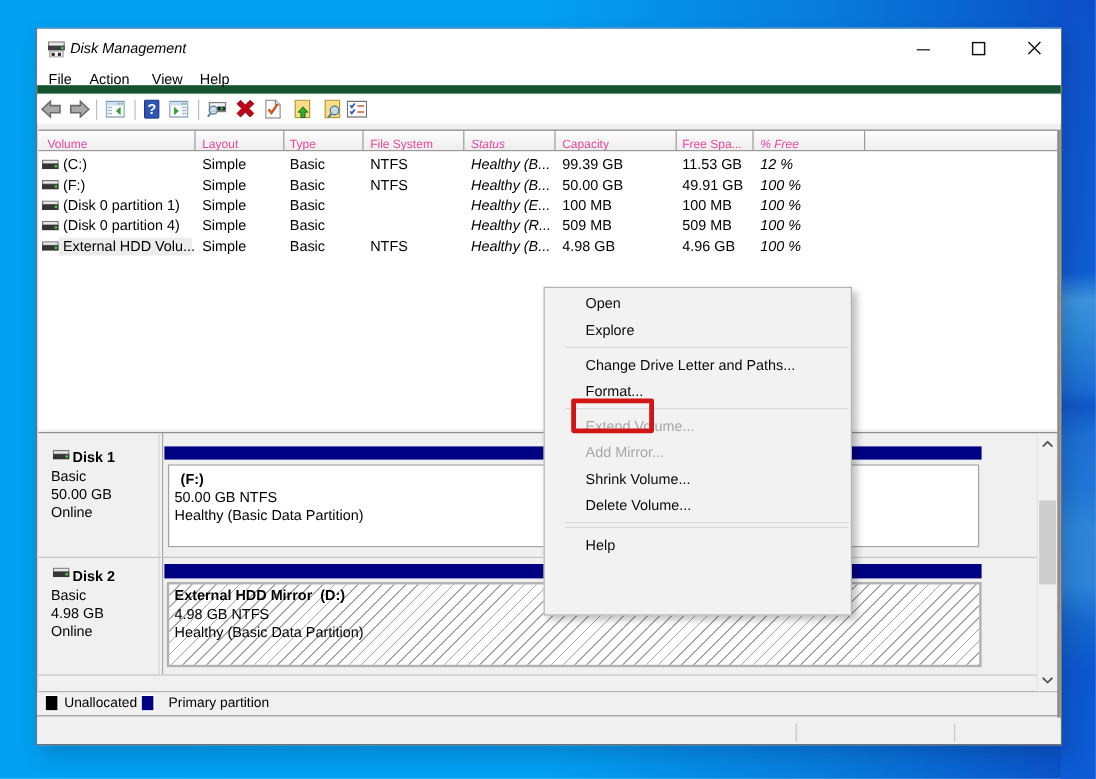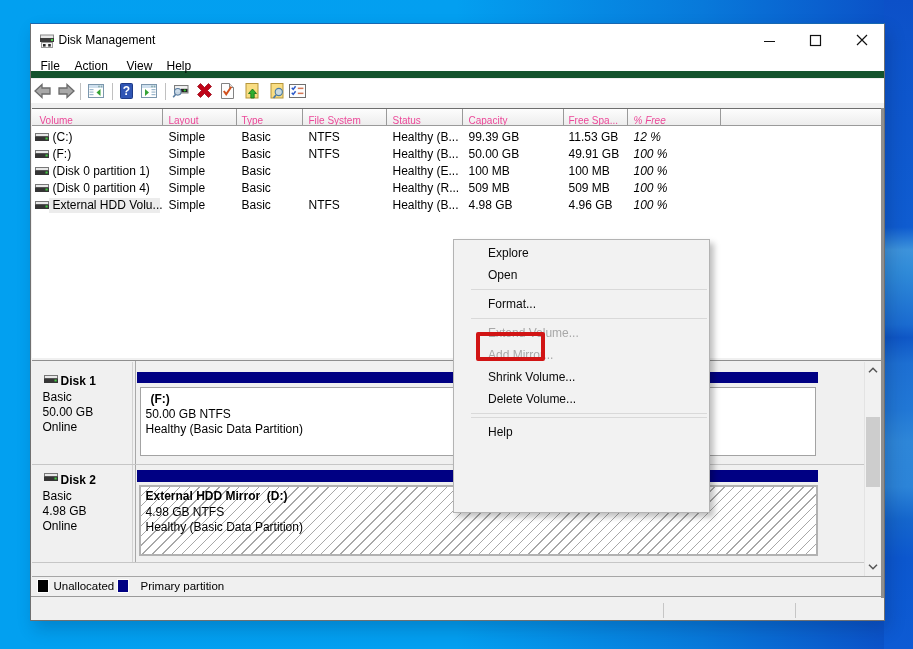--- a/index.html
+++ b/index.html
@@ -16,21 +16,21 @@
   
   #win {
     position:absolute; left:29.5px; top:23px; width:855.5px; height:597.5px;
     background:#f0f0f0;
     border:1px solid #707070; border-left-width:1.5px; border-top-color:#1767b1;
     box-shadow: 4px 8px 16px rgba(0,20,60,0.20);
     font-size:12px; color:#000;
   }
   
   #titlebar { position:absolute; left:0; top:0; width:853px; height:32px; background:#fff; }
-  #titletxt { position:absolute; left:28px; top:0; line-height:33px; font-size:12px; color:#000; }
+  #titletxt { position:absolute; left:28px; top:0; line-height:33px; font-size:12px; color:#000;font-style:italic; }
   .capbtn { position:absolute; top:0; width:46px; height:31px; }
   
   #menubar { position:absolute; left:0; top:32px; width:853px; height:22px; background:#fff; border-bottom:7px solid #14532d; }
   #menubar span { position:absolute; top:0; line-height:21px; font-size:12px; }
   
   #toolbar { position:absolute; left:0; top:55px; width:853px; height:24px; background:#fff; }
   .tsep { position:absolute; top:59px; width:1px; height:17px; background:#c0c0c0; }
   .tb { position:absolute; top:59px; width:16px; height:16px; }
 
   
@@ -39,21 +39,21 @@
     background:#fff; border-top:1.5px solid #6e6e6e;
   }
   #hdrbg { position:absolute; left:0; top:0; width:849px; height:16.5px; background:linear-gradient(#fdfdfd,#ededed); }
   .hsep { position:absolute; top:0; width:1px; height:16.5px; background:#9a9a9a; }
   .hcell { position:absolute; top:3px; height:17px; line-height:17px; font-size:10px; color:#ec4899; }
   #hdrline { position:absolute; left:0; top:16.5px; width:849px; height:1px; background:#9a9a9a; }
   .lrow { position:absolute; left:0; width:849px; height:17px; line-height:17px; font-size:12px; }
   .lrow span { position:absolute; top:0; line-height:17px; white-space:pre; }
   .volico { position:absolute; left:3px; top:4.5px; width:14px; height:8px; }
   .c1 { left:21px; } .c2 { left:137px; } .c3 { left:210px;text-align:center; } .c4 { left:277px; }
-  .c5 { left:361px; } .c6 { left:437px; } .c7 { left:537px; } .c8 { left:602px;font-style:italic; }
+  .c5 { left:361px;font-style:italic; } .c6 { left:437px; } .c7 { left:537px; } .c8 { left:602px;font-style:italic; }
 
   
   #graph {
     position:absolute; left:1px; top:336px; width:850px; height:217px;
     background:#f0f0f0; border-top:1px solid #8e8e8e; border-bottom:1px solid #a6a6a6;
   }
   .dlabel { position:absolute; left:3px; width:98.5px; border-right:1px solid #d2d2d2; }
   .banddiv { position:absolute; left:0; width:833px; height:1px; background:#c6c6c6; }
   #fieldedge { position:absolute; left:103.5px; top:0; width:1px; height:201px; background:#a8a8a8; }
   .navybar { position:absolute; left:105.5px; width:681px; height:11px; background:#000083; }
@@ -334,23 +334,24 @@
   </div>
 
   <div class="abs" style="left:850px;top:84px;width:3px;height:512px;background:#8f8f8f"></div>
   <div id="status">
     <div class="ssep" style="left:632px"></div>
     <div class="ssep" style="left:764px"></div>
   </div>
 </div>
 
 <div id="cmenu">
+  <div class="mi">Open</div>
   <div class="mi">Explore</div>
-  <div class="mi">Open</div>
   <div class="msep"></div>
+  <div class="mi">Change Drive Letter and Paths...</div>
   <div class="mi">Format...</div>
   <div class="msep"></div>
   <div class="mi dis">Extend Volume...</div>
   <div class="mi dis">Add Mirror...</div>
   <div class="mi">Shrink Volume...</div>
   <div class="mi">Delete Volume...</div>
   <div class="msep"></div>
   <div class="msep"></div>
   <div class="mi">Help</div>
 </div>

